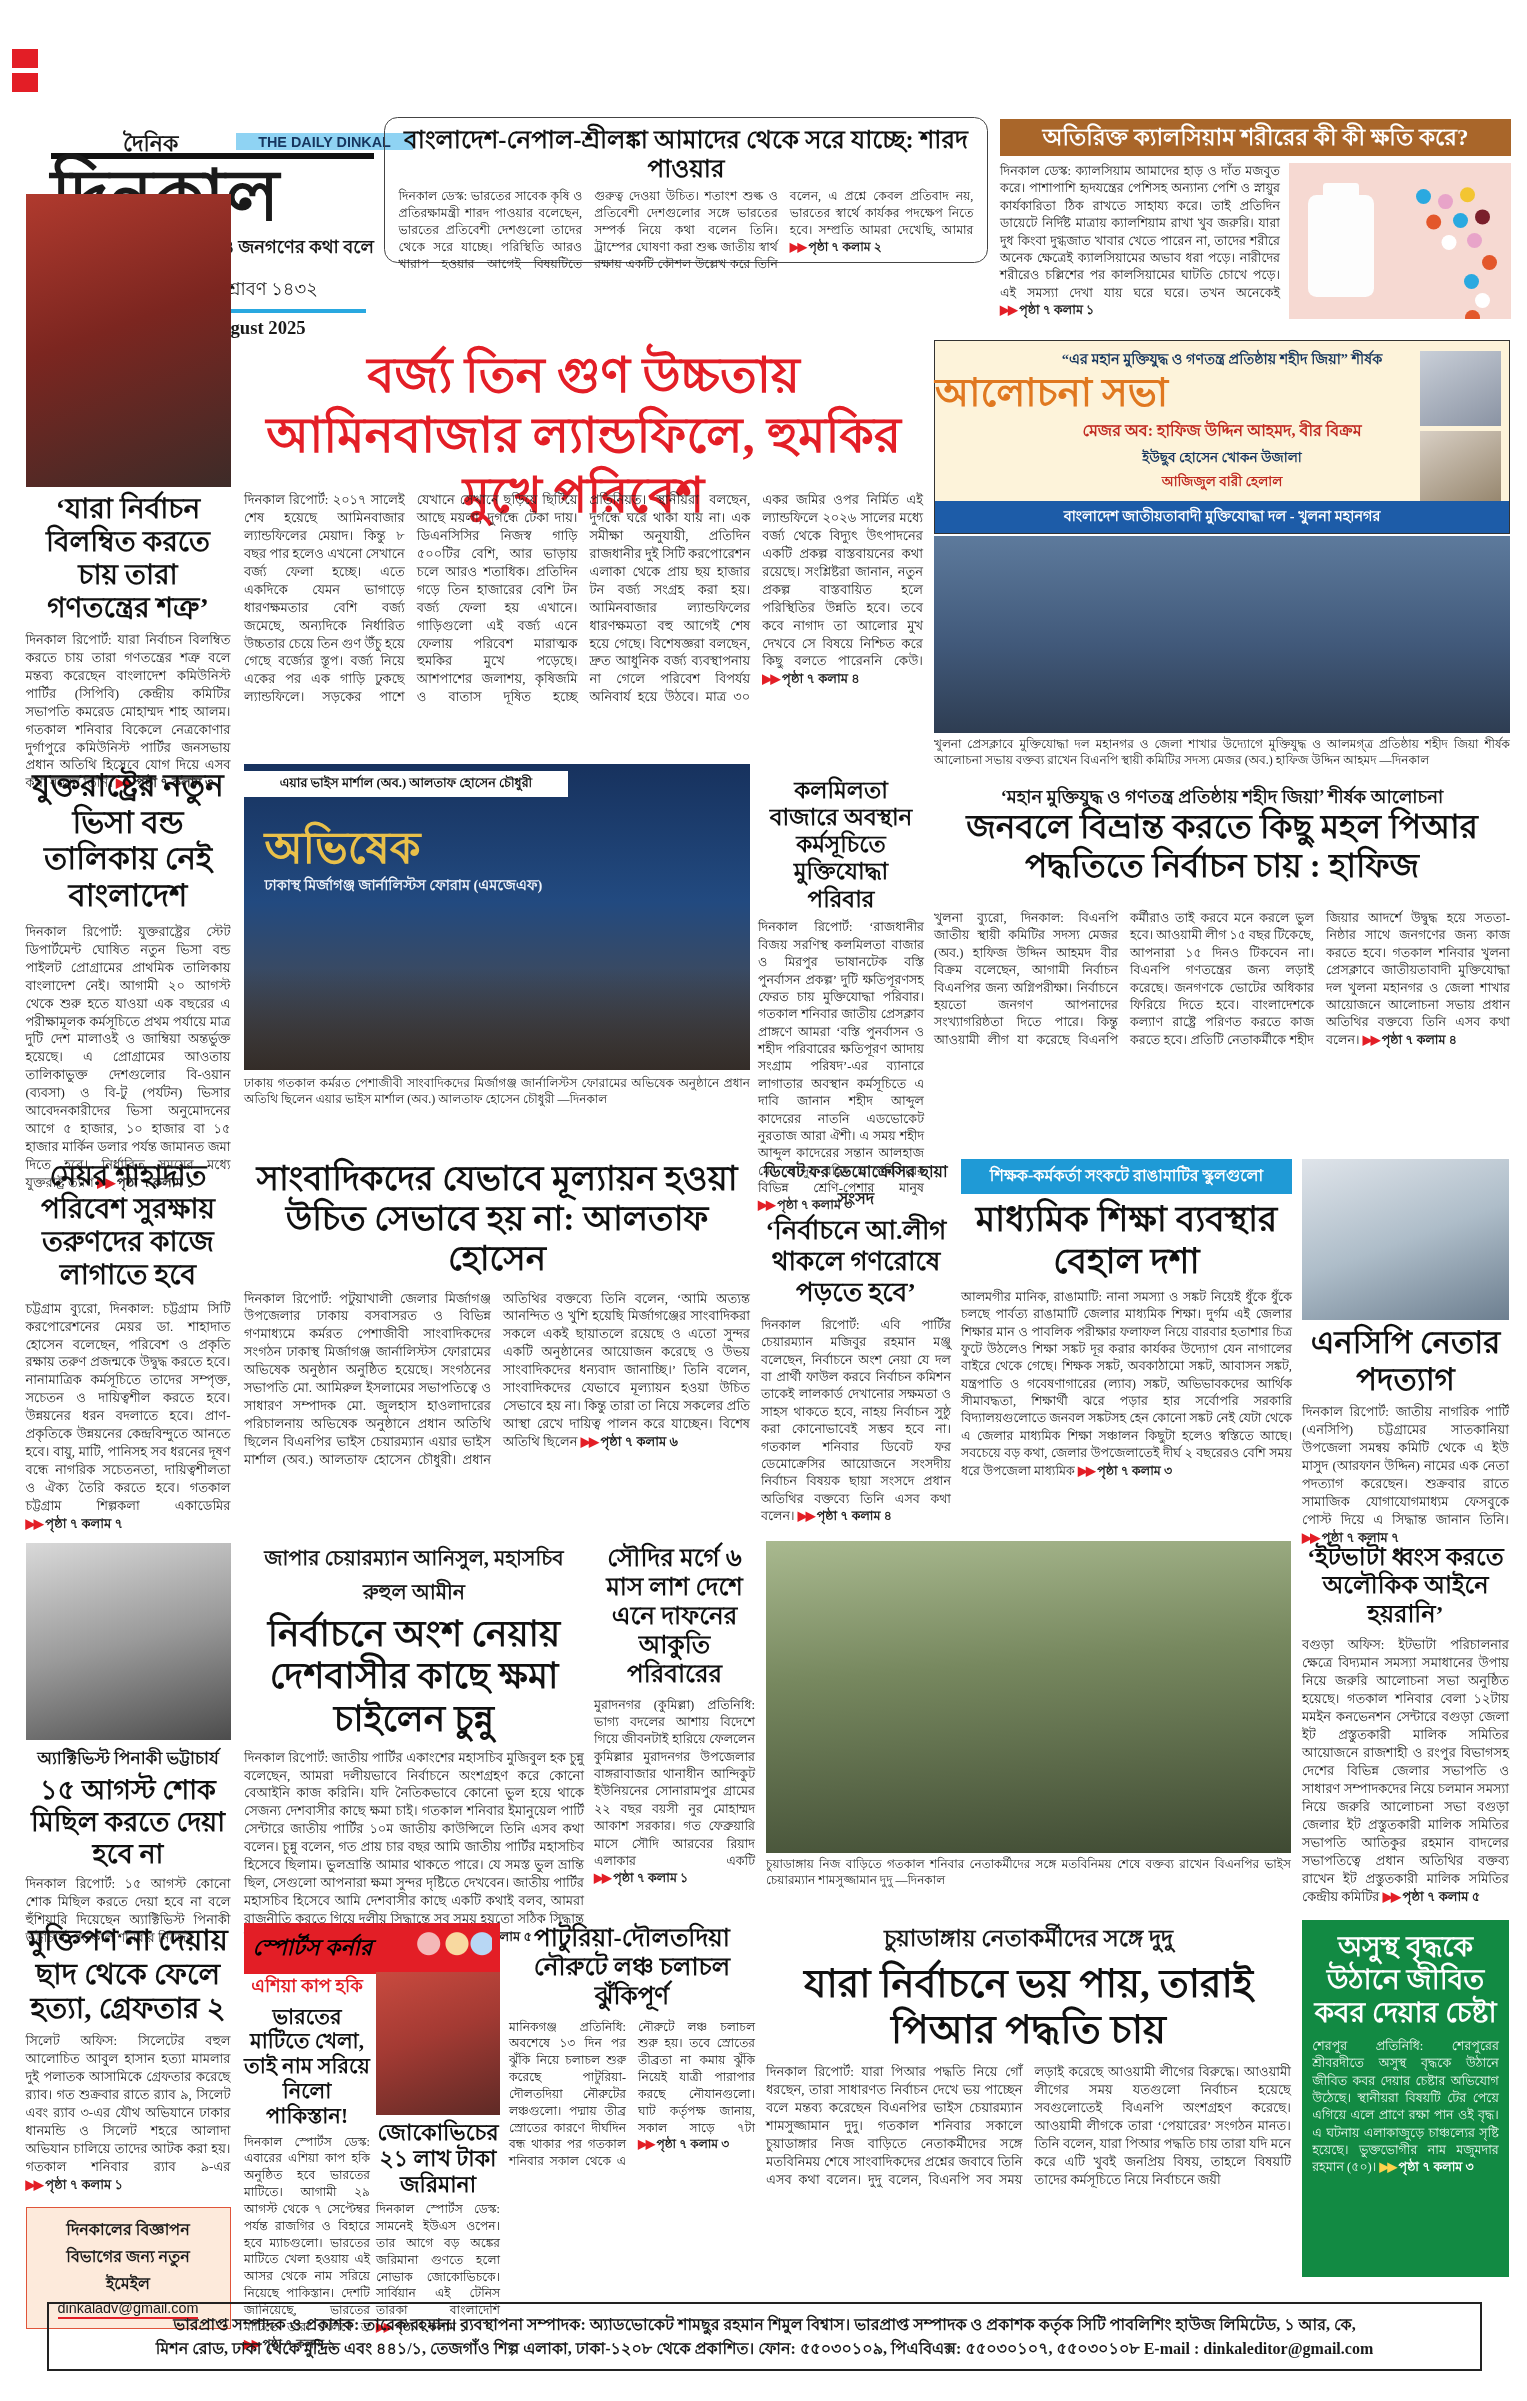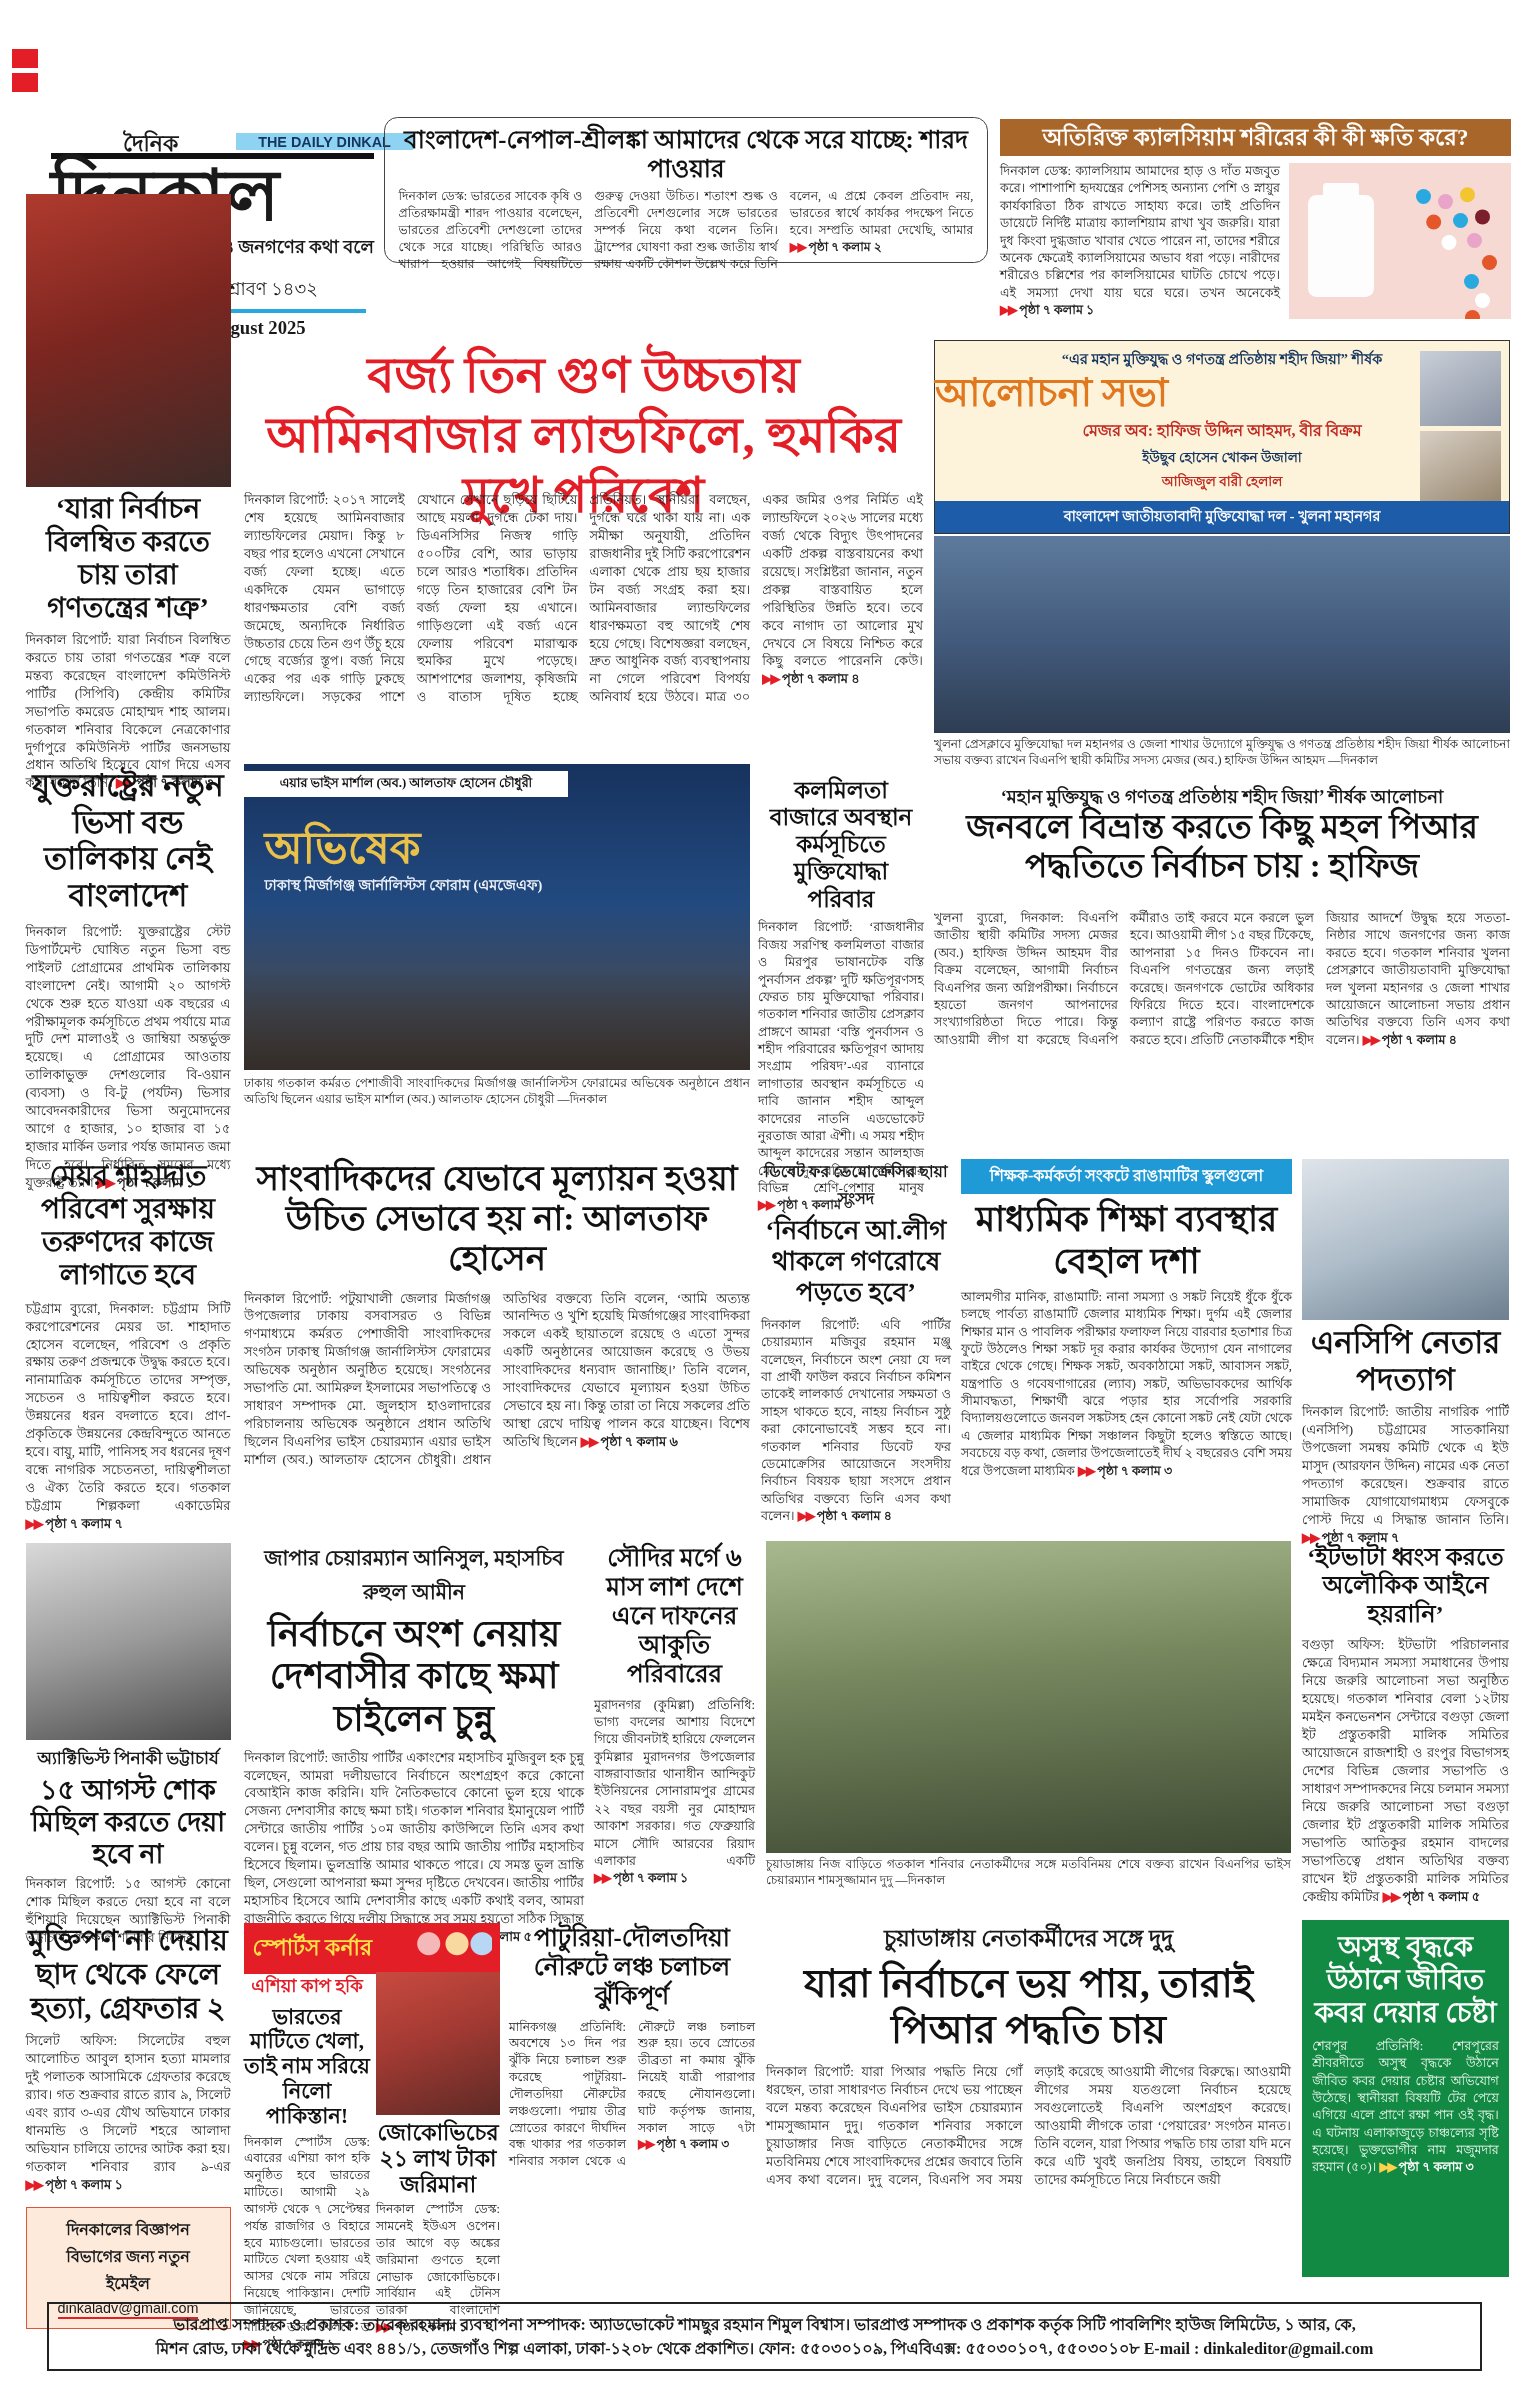--- a/index.html
+++ b/index.html
@@ -89,21 +89,21 @@
     <div style="text-align:center;font-size:16px;font-weight:bold;color:#c02a21;margin-top:3.4px;">মেজর অব: হাফিজ উদ্দিন আহমদ, বীর বিক্রম</div>
     <div style="text-align:center;font-size:13.6px;font-weight:bold;color:#16365f;margin-top:1.7px;">ইউছুব হোসেন খোকন উজালা</div>
     <div style="text-align:center;font-size:13.6px;font-weight:bold;color:#c02a21;margin-top:1.7px;">আজিজুল বারী হেলাল</div>
     <div class="abs photo" style="right:8.5px;top:10.2px;width:81px;height:75px;background:linear-gradient(150deg,#c9cfd8,#8a93a3);"></div>
     <div class="abs photo" style="right:8.5px;top:90px;width:81px;height:70px;background:linear-gradient(150deg,#d8cfc4,#97876f);"></div>
     <div class="abs" style="left:0;bottom:0;width:100%;background:#1d5ca8;color:#fff;font-weight:bold;font-size:14.4px;text-align:center;padding:4.2px 0;">বাংলাদেশ জাতীয়তাবাদী মুক্তিযোদ্ধা দল - খুলনা মহানগর</div>
   </div>
 
   <div class="abs photo" style="left:934px;top:536px;width:576px;height:197px;background:linear-gradient(180deg,#5d7a9c 0%,#41597a 55%,#2e3d52 100%);"></div>
   <div class="abs cap" style="left:934px;top:737px;width:576px;">
-    <span>খুলনা প্রেসক্লাবে মুক্তিযোদ্ধা দল মহানগর ও জেলা শাখার উদ্যোগে মুক্তিযুদ্ধ ও গণতন্ত্র প্রতিষ্ঠায় শহীদ জিয়া শীর্ষক আলোচনা সভায় বক্তব্য রাখেন বিএনপি স্থায়ী কমিটির সদস্য মেজর (অব.) হাফিজ উদ্দিন আহমদ —দিনকাল</span>
+    <span>খুলনা প্রেসক্লাবে মুক্তিযোদ্ধা দল মহানগর ও জেলা শাখার উদ্যোগে মুক্তিযুদ্ধ ও আলমগ্ত্র প্রতিষ্ঠায় শহীদ জিয়া শীর্ষক আলোচনা সভায় বক্তব্য রাখেন বিএনপি স্থায়ী কমিটির সদস্য মেজর (অব.) হাফিজ উদ্দিন আহমদ —দিনকাল</span>
   </div>
 
   <div class="abs kicker" style="left:934px;top:783px;width:576px;font-size:18px;">‘মহান মুক্তিযুদ্ধ ও গণতন্ত্র প্রতিষ্ঠায় শহীদ জিয়া’ শীর্ষক আলোচনা</div>
   <div class="abs hd ctr" style="left:934px;top:808px;width:576px;font-size:33px;">জনবলে বিভ্রান্ত করতে কিছু মহল পিআর পদ্ধতিতে নির্বাচন চায় : হাফিজ</div>
   <div class="abs bd cols3" style="left:934px;top:910px;width:576px;height:236px;font-size:12.6px;">
     <span>খুলনা ব্যুরো, দিনকাল: বিএনপি জাতীয় স্থায়ী কমিটির সদস্য মেজর (অব.) হাফিজ উদ্দিন আহমদ বীর বিক্রম বলেছেন, আগামী নির্বাচন বিএনপির জন্য অগ্নিপরীক্ষা। নির্বাচনে হয়তো জনগণ আপনাদের সংখ্যাগরিষ্ঠতা দিতে পারে। কিন্তু আওয়ামী লীগ যা করেছে বিএনপি কর্মীরাও তাই করবে মনে করলে ভুল হবে। আওয়ামী লীগ ১৫ বছর টিকেছে, আপনারা ১৫ দিনও টিকবেন না। বিএনপি গণতন্ত্রের জন্য লড়াই করেছে। জনগণকে ভোটের অধিকার ফিরিয়ে দিতে হবে। বাংলাদেশকে কল্যাণ রাষ্ট্রে পরিণত করতে কাজ করতে হবে। প্রতিটি নেতাকর্মীকে শহীদ জিয়ার আদর্শে উদ্বুদ্ধ হয়ে সততা-নিষ্ঠার সাথে জনগণের জন্য কাজ করতে হবে। গতকাল শনিবার খুলনা প্রেসক্লাবে জাতীয়তাবাদী মুক্তিযোদ্ধা দল খুলনা মহানগর ও জেলা শাখার আয়োজনে আলোচনা সভায় প্রধান অতিথির বক্তব্যে তিনি এসব কথা বলেন।</span>
     <span class="jump"><span class="arr">▶▶</span>
     <span>পৃষ্ঠা ৭ কলাম ৪</span></span>
   </div>
 
@@ -234,21 +234,21 @@
     </div>
     <div style="margin-top:13.6px;background:#fdeadb;border:1.7px solid #e0553a;text-align:center;padding:8.5px 5.1px;">
       <div style="font-weight:bold;font-size:16px;">দিনকালের বিজ্ঞাপন</div>
       <div style="font-weight:bold;font-size:16px;">বিভাগের জন্য নতুন</div>
       <div style="font-weight:bold;font-size:16px;">ইমেইল</div>
       <div style="font-family:'Liberation Sans',sans-serif;font-size:14.4px;border-bottom:2.5px solid #e31e26;display:inline-block;padding-bottom:1.7px;margin-top:1.7px;">dinkaladv@gmail.com</div>
     </div>
   </div>
 
   <div class="abs" style="left:244px;top:1923px;width:256px;">
-    <div style="position:relative;background:#e31e26;color:#fde047;font-weight:900;font-size:22px;padding:6.8px 8.5px;">
+    <div style="position:relative;background:#e31e26;color:#000000;font-weight:900;font-size:22px;padding:6.8px 8.5px;font-style:italic;">
       <span>স্পোর্টস কর্নার</span>
       <span style="position:absolute;right:8.5px;top:7.6px;width:76px;height:25.5px;
                    background:radial-gradient(circle at 12.7px 12.7px,#f4b8b8 11px,transparent 12px),
                               radial-gradient(circle at 41px 12.7px,#f8d9a0 11px,transparent 12px),
                               radial-gradient(circle at 66px 12.7px,#b8d7f4 11px,transparent 12px);"></span>
     </div>
     <div class="abs" style="position:absolute;left:0;top:49px;width:126px;">
       <div class="kicker" style="color:#e31e26;font-size:18px;">এশিয়া কাপ হকি</div>
       <div class="hd ctr" style="font-size:21px;margin-top:1.7px;">ভারতের মাটিতে খেলা, তাই নাম সরিয়ে নিলো পাকিস্তান!</div>
       <div class="bd" style="margin-top:5.1px;font-size:12.2px;">

